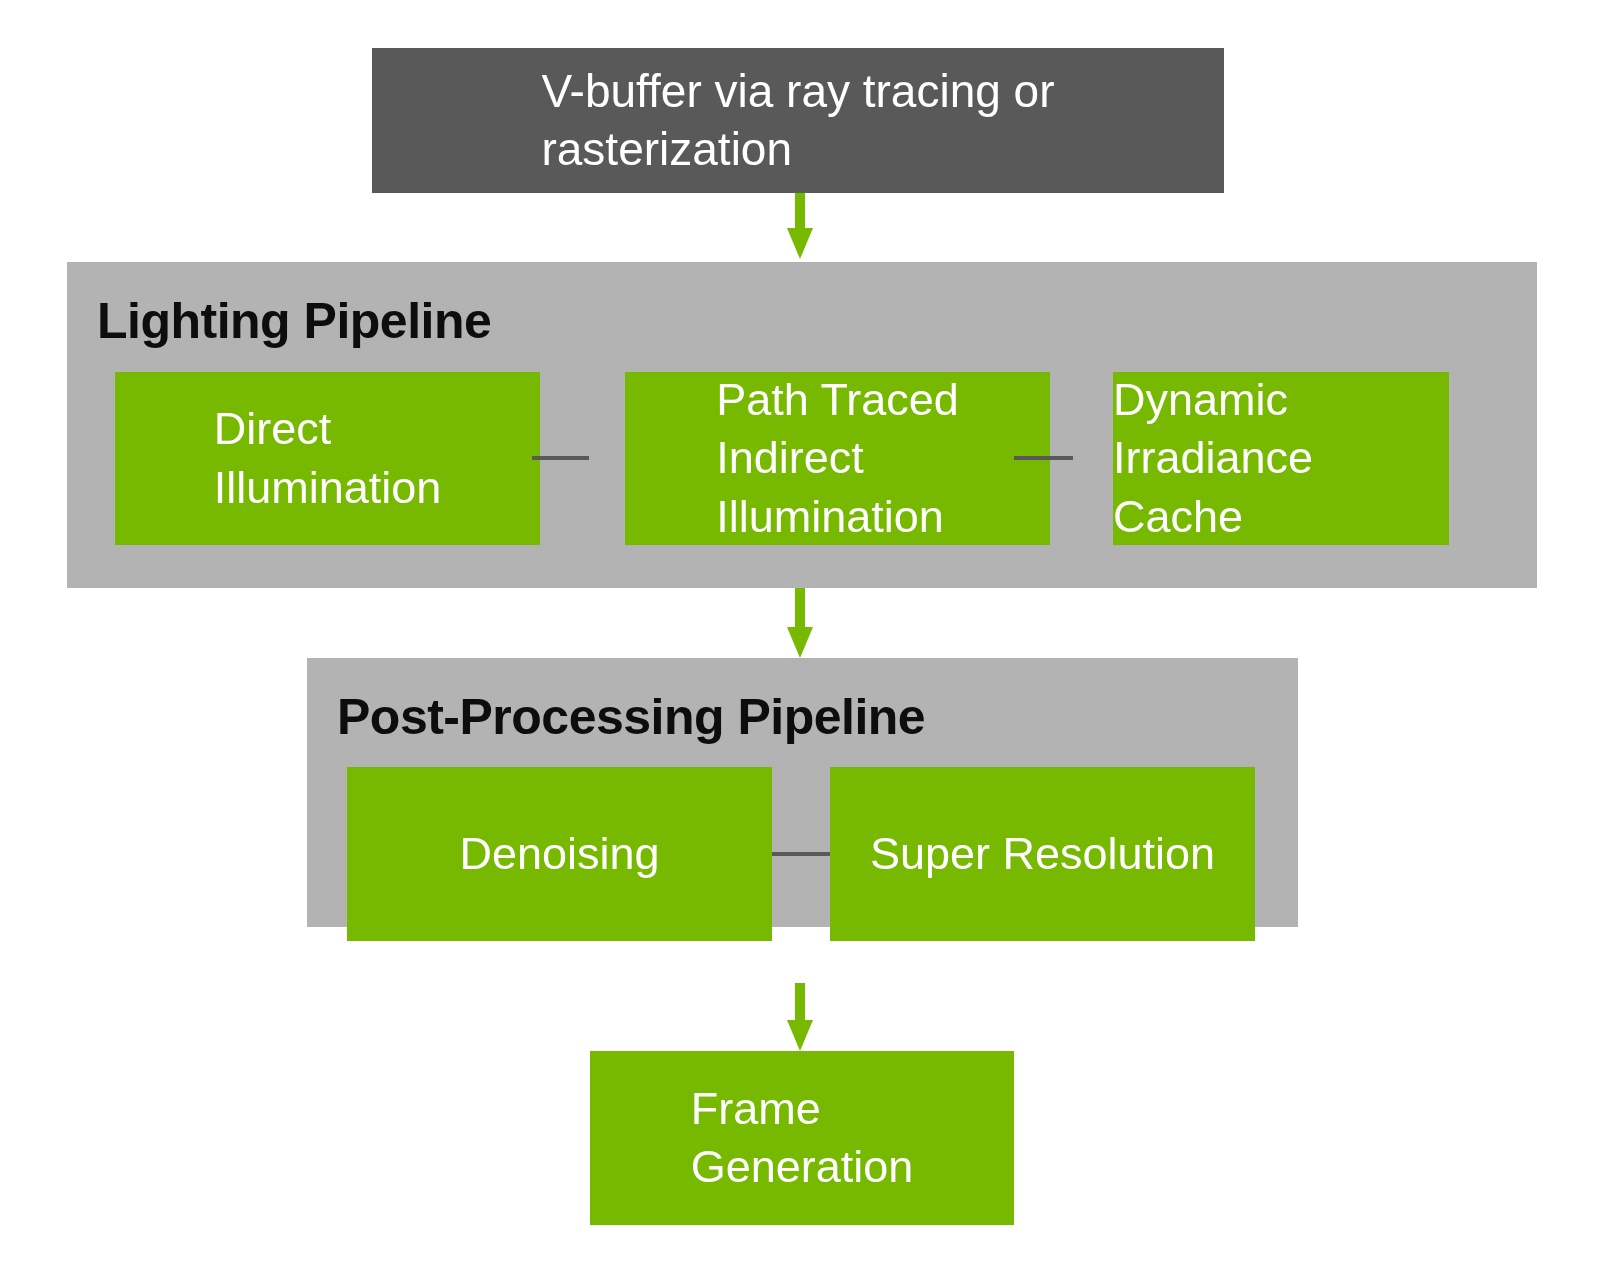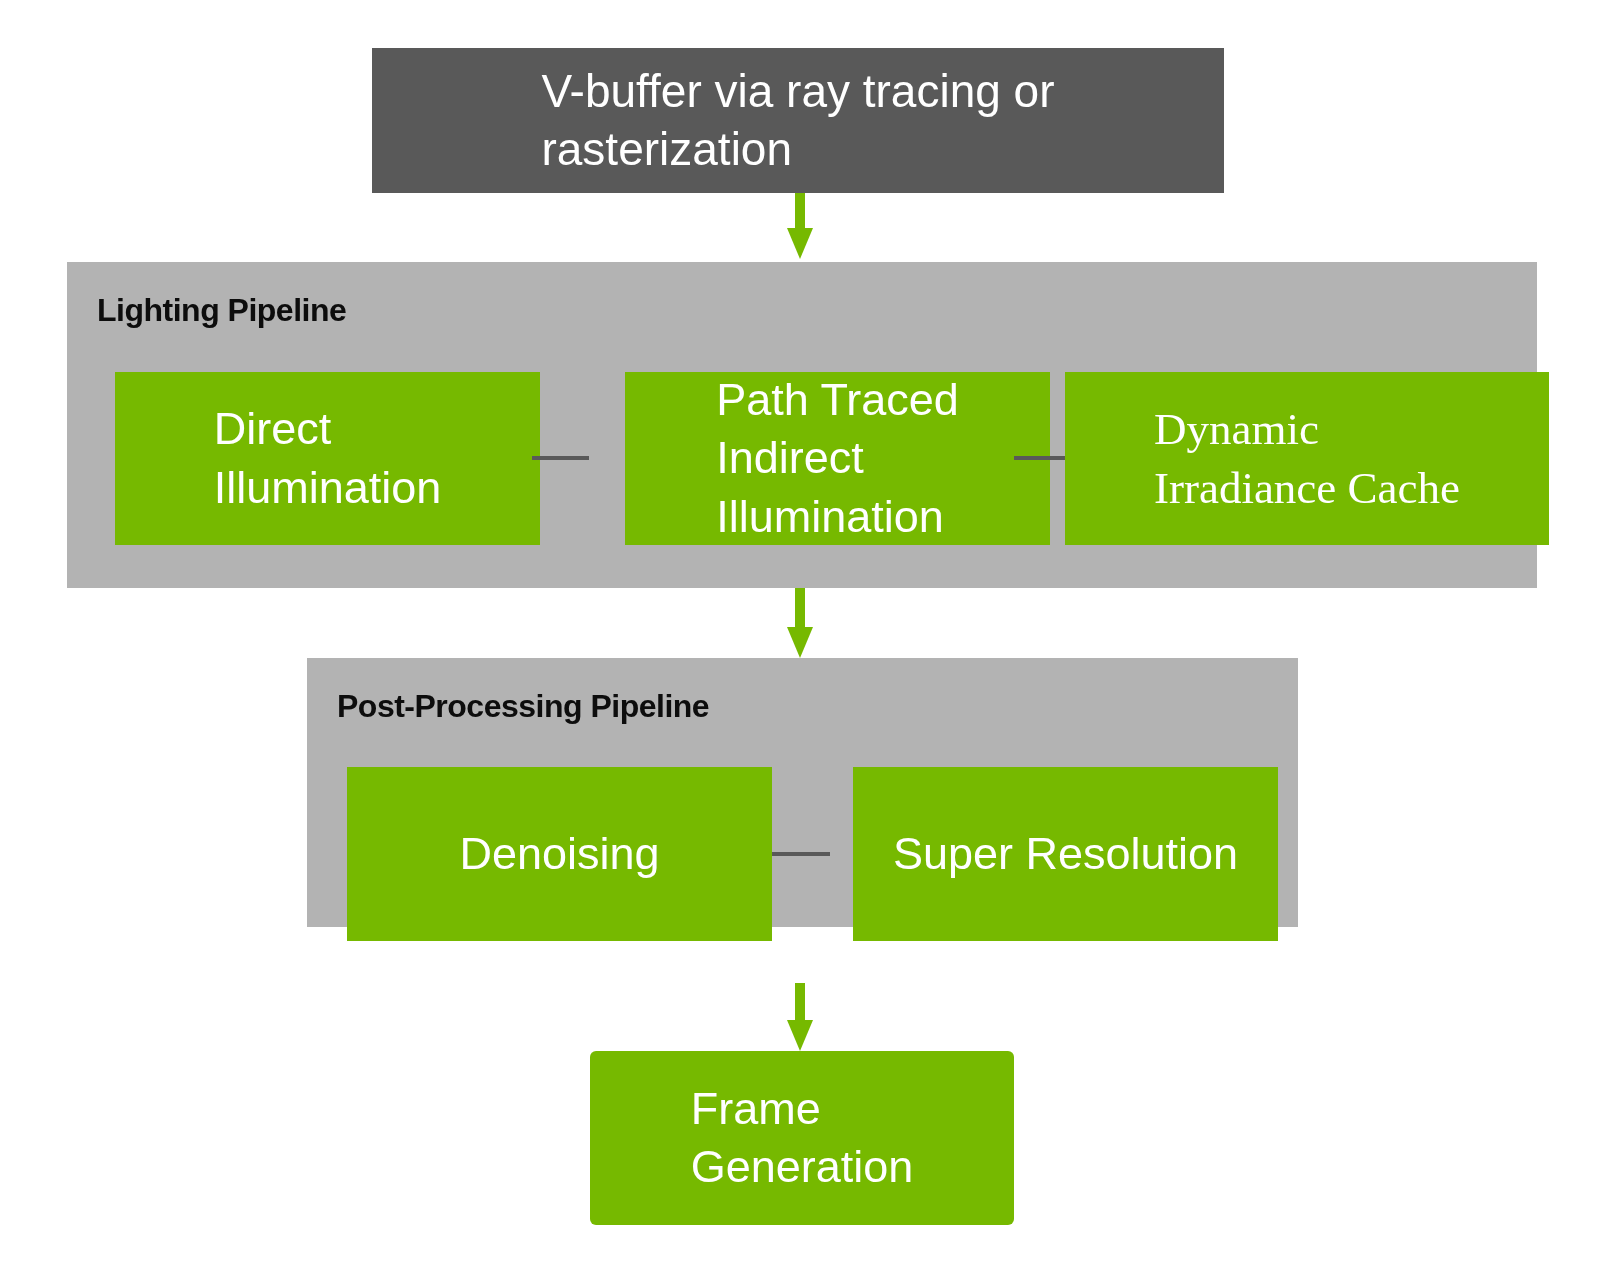--- a/index.html
+++ b/index.html
@@ -49,41 +49,40 @@
     top: 658px;
     width: 991px;
     height: 269px;
   }
   .container-title {
     position: absolute;
     left: 30px;
     top: 30px;
     color: #0d0d0d;
     font-weight: bold;
-    font-size: 32px;
+    font-size: 50px;
     letter-spacing: -0.5px;
     white-space: nowrap;
   }
   .green-node {
     background: #76b900;
     color: #ffffff;
     font-size: 45px;
     line-height: 1.29;
   }
   .gbox {
     width: 425px;
     height: 173px;
     top: 110px;
   }
   .frame-node {
     left: 590px;
     top: 1051px;
     width: 424px;
     height: 174px;
-    border-radius: 6px;
   }
   .connector {
     position: absolute;
     height: 4px;
     background: #595959;
   }
   .arrow {
     position: absolute;
     width: 26px;
     display: flex;
@@ -123,37 +122,37 @@
 Illumination</div>
 
     <div class="connector" style="left:465px; top:194px; width:57px;"></div>
 
     <div class="node green-node gbox" style="left:522px;margin-left:36px;">Path Traced
 Indirect
 Illumination</div>
 
     <div class="connector" style="left:947px; top:194px; width:59px;"></div>
 
-    <div class="node green-node gbox" style="left:998px; width:484px;font-family:Liberation Serif, serif;">Dynamic
+    <div class="node green-node gbox" style="left:1046px; width:336px;">Dynamic
 Irradiance Cache</div>
   </div>
 
   <div class="arrow" style="left:787px; top:588px; height:70px;">
     <div class="shaft"></div>
     <div class="head"></div>
   </div>
 
   <div class="container container-post">
     <div class="container-title">Post-Processing Pipeline</div>
 
     <div class="node green-node" style="left:40px; top:109px; width:425px; height:174px;">Denoising</div>
 
     <div class="connector" style="left:465px; top:194px; width:58px;"></div>
 
-    <div class="node green-node" style="left:546px; top:109px; width:425px; height:174px;">Super Resolution</div>
+    <div class="node green-node" style="left:523px; top:109px; width:425px; height:174px;">Super Resolution</div>
   </div>
 
   <div class="arrow" style="left:787px; top:983px; height:68px;">
     <div class="shaft"></div>
     <div class="head"></div>
   </div>
 
   <div class="node green-node frame-node">Frame
 Generation</div>
 

